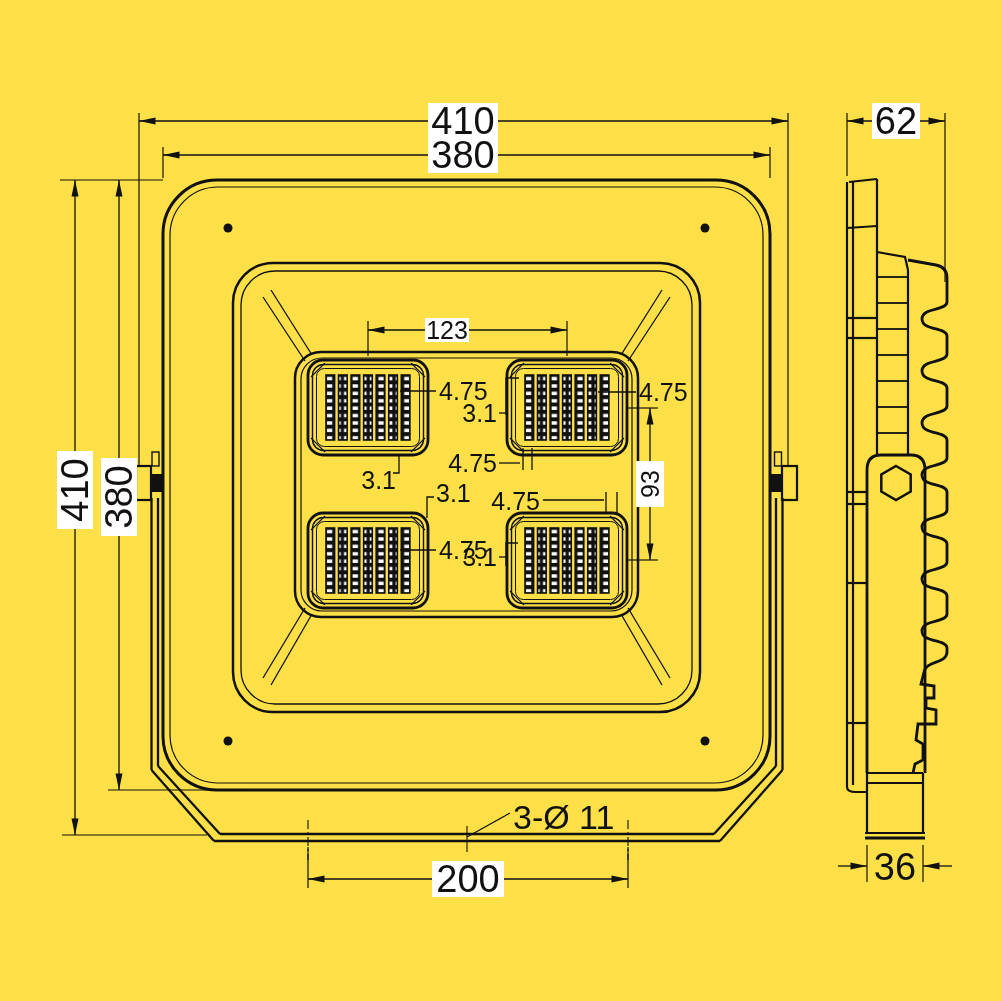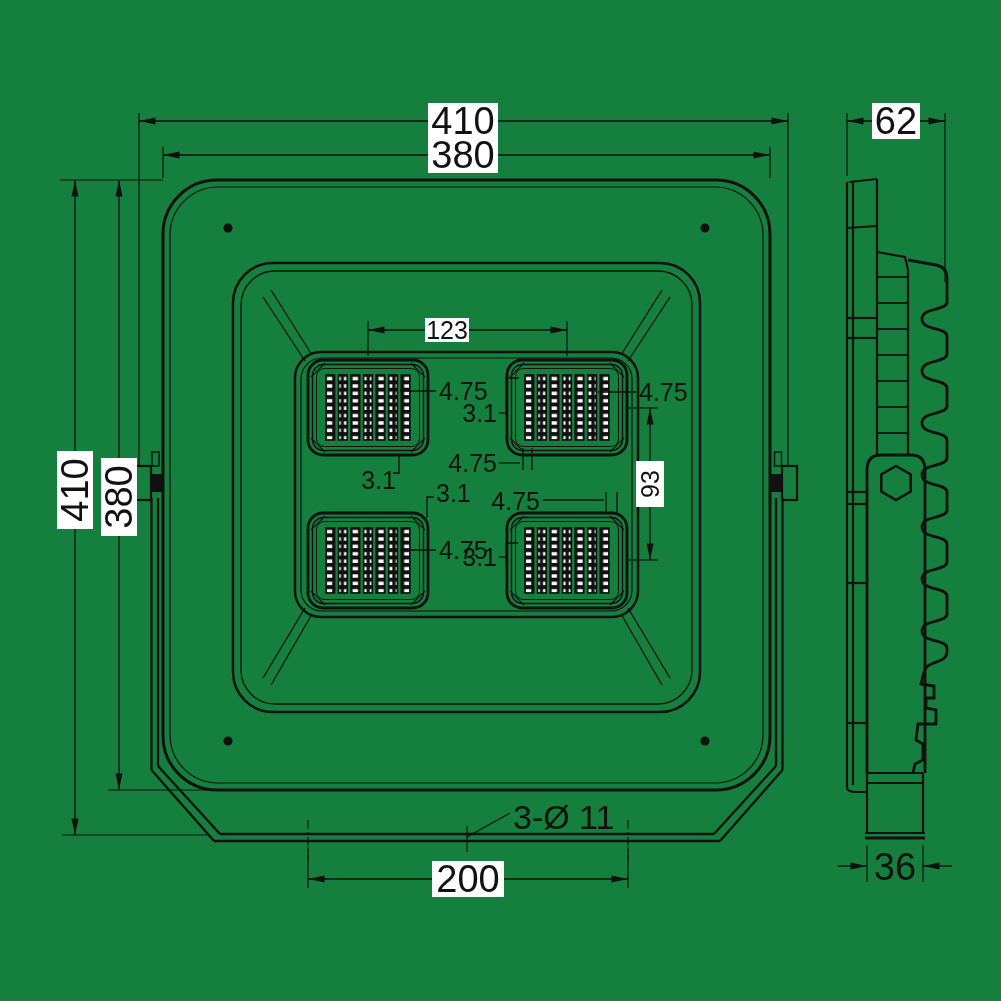--- a/index.html
+++ b/index.html
@@ -1,16 +1,16 @@
 <!DOCTYPE html>
 <html><head>
 <meta charset="utf-8">
 <style>
   html,body{margin:0;padding:0;background:#ffffff;}
-  .stage{width:1001px;height:1001px;background:#15803d;position:relative;overflow:hidden;}
+  .stage{width:1001px;height:1001px;background:#fde047;position:relative;overflow:hidden;}
   svg{display:block;}
   svg text{font-family:"Liberation Sans","DejaVu Sans",sans-serif;fill:#111;}
   .dim-big{font-size:38px;}
   .dim-mid{font-size:34px;}
   .dim-small{font-size:25px;}
   .ln{stroke:#111;fill:none;}
 </style>
 </head>
 <body>
 

